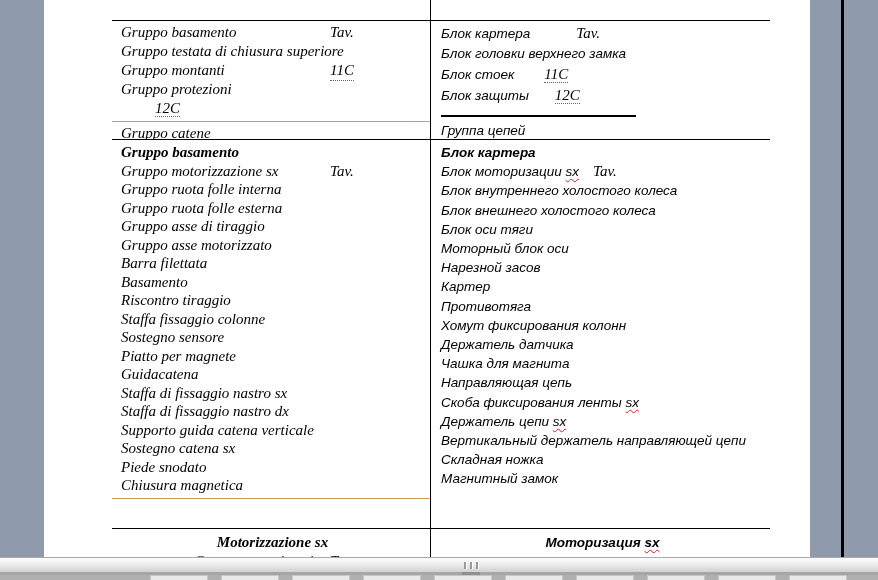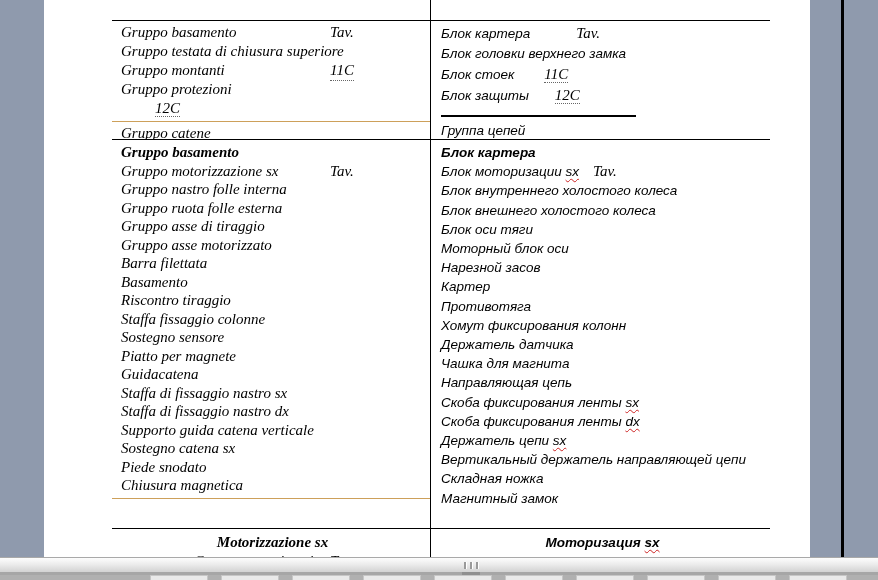--- a/index.html
+++ b/index.html
@@ -88,21 +88,21 @@
             <div class="item"><span>Блок защиты</span><span class="serif u-dot" style="margin-left: 26px;">12C</span></div>
             <div class="cell-rule black" style="width: 195px;"></div>
             <div class="item"><span>Группа цепей</span></div>
           </div>
       </div>
 
       <div class="t-row row-2">
         <div class="cell l">
             <div class="item bold"><span>Gruppo basamento</span></div>
             <div class="item"><span>Gruppo motorizzazione sx</span><span class="tab" style="left: 209px;">Tav.</span></div>
-            <div class="item"><span>Gruppo nastro folle interna</span></div>
+            <div class="item"><span>Gruppo ruota folle interna</span></div>
             <div class="item"><span>Gruppo ruota folle esterna</span></div>
             <div class="item"><span>Gruppo asse di tiraggio</span></div>
             <div class="item"><span>Gruppo asse motorizzato</span></div>
             <div class="item"><span>Barra filettata</span></div>
             <div class="item"><span>Basamento</span></div>
             <div class="item"><span>Riscontro tiraggio</span></div>
             <div class="item"><span>Staffa fissaggio colonne</span></div>
             <div class="item"><span>Sostegno sensore</span></div>
             <div class="item"><span>Piatto per magnete</span></div>
             <div class="item"><span>Guidacatena</span></div>
@@ -122,21 +122,20 @@
             <div class="item"><span>Блок оси тяги</span></div>
             <div class="item"><span>Моторный блок оси</span></div>
             <div class="item"><span>Нарезной засов</span></div>
             <div class="item"><span>Картер</span></div>
             <div class="item"><span>Противотяга</span></div>
             <div class="item"><span>Хомут фиксирования колонн</span></div>
             <div class="item"><span>Держатель датчика</span></div>
             <div class="item"><span>Чашка для магнита</span></div>
             <div class="item"><span>Направляющая цепь</span></div>
             <div class="item"><span>Скоба фиксирования ленты </span><span class="u-wavy">sx</span></div>
-            <div class="item"><span>Скоба фиксирования ленты </span><span class="u-wavy">dx</span></div>
             <div class="item"><span>Держатель цепи </span><span class="u-wavy">sx</span></div>
             <div class="item"><span>Вертикальный держатель направляющей цепи</span></div>
             <div class="item"><span>Складная ножка</span></div>
             <div class="item"><span>Магнитный замок</span></div>
           </div>
       </div>
 
       <div class="t-row row-3">
         <div class="cell l">
             <div class="item bold"><span>Motorizzazione sx</span></div>

